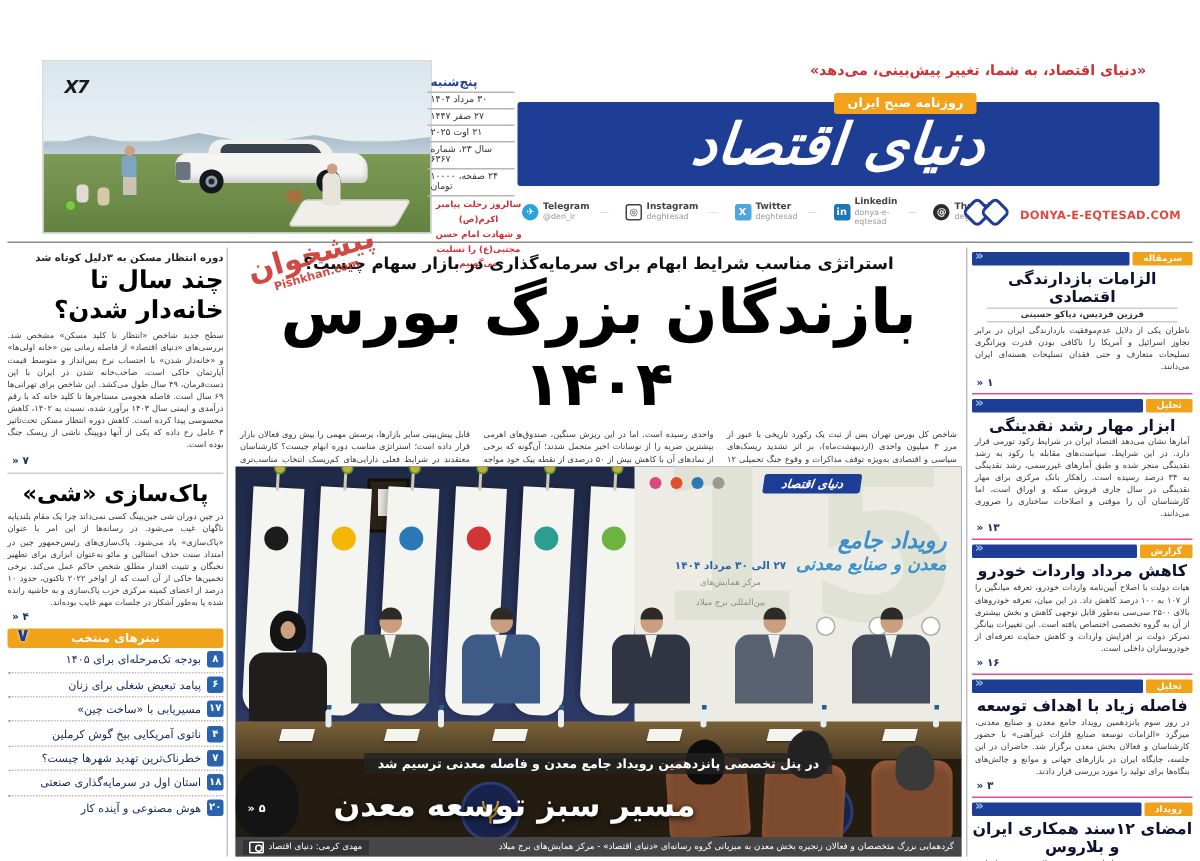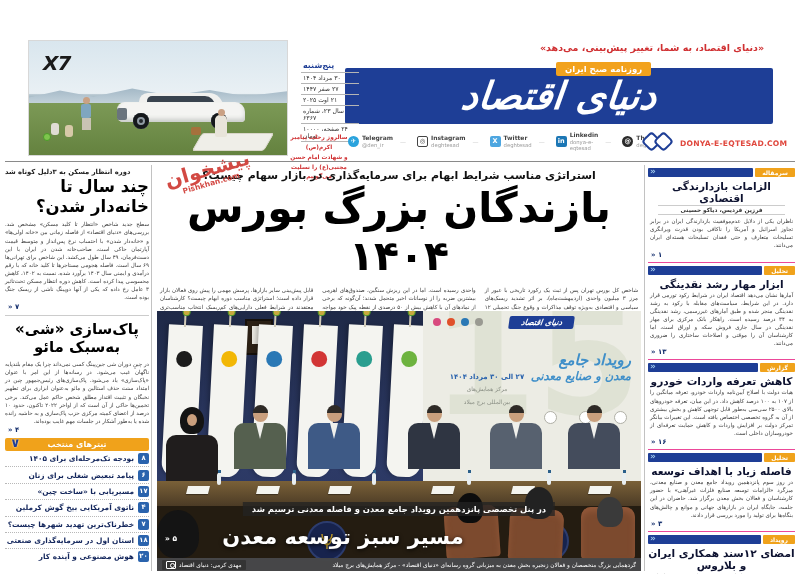--- a/index.html
+++ b/index.html
@@ -5,21 +5,21 @@
   html,body{margin:0;padding:0;background:#fff;}
   #page{position:relative;width:800px;height:574px;background:#fff;overflow:hidden;
         direction:rtl;font-family:"DejaVu Sans","Liberation Sans",sans-serif;color:#222;}
   .abs{position:absolute;}
 
   
   .ad{left:28px;top:40px;width:258px;height:114px;border:1px solid #d8d8d8;overflow:hidden;direction:ltr;
       background:linear-gradient(180deg,#d9e6ee 0%,#e9f0f4 46%,#b9c9d2 47%,#8fa8b6 52%,#7d9a57 53%,#64823f 100%);}
   .ad .mount{position:absolute;left:0;top:44px;width:100%;height:18px;
       background:linear-gradient(180deg,#9db3c2,#c2d1da);clip-path:polygon(0 70%,12% 30%,25% 65%,40% 20%,55% 60%,70% 28%,84% 62%,100% 35%,100% 100%,0 100%);}
-  .ad .xlogo{position:absolute;left:14px;top:10px;font-size:20px;font-weight:bold;font-style:italic;color:#1a1a1a;letter-spacing:-1px;}
+  .ad .xlogo{position:absolute;left:14px;top:10px;font-size:12px;font-weight:bold;font-style:italic;color:#1a1a1a;letter-spacing:-1px;}
   .car{position:absolute;left:88px;top:52px;width:128px;height:36px;}
   .car .bodyc{position:absolute;left:0;bottom:7px;width:128px;height:20px;background:#f4f4f2;border-radius:8px 10px 4px 6px;box-shadow:inset 0 -3px 4px #c9ccc9;}
   .car .roof{position:absolute;left:22px;bottom:22px;width:84px;height:14px;background:#f0f0ee;border-radius:10px 16px 0 0;}
   .car .win{position:absolute;left:30px;bottom:23px;width:68px;height:10px;background:#39434e;border-radius:6px 12px 0 0;}
   .car .w1,.car .w2{position:absolute;bottom:0;width:16px;height:16px;background:#23272b;border-radius:50%;box-shadow:inset 0 0 0 4px #15181b,inset 0 0 0 6px #8f9aa3;}
   .car .w1{left:16px;} .car .w2{left:94px;}
   .car .grille{position:absolute;left:0;bottom:9px;width:10px;height:12px;background:#6a747d;border-radius:2px;}
   .man{position:absolute;left:52px;top:56px;width:10px;height:34px;}
   .man .hd{width:7px;height:7px;border-radius:50%;background:#caa184;margin:0 auto;}
   .man .tr{width:10px;height:14px;background:#7fa6c0;border-radius:2px;}
@@ -29,21 +29,21 @@
   .ball{position:absolute;left:14px;top:92px;width:6px;height:6px;border-radius:50%;background:#7ec54d;border:1px solid #4c9b2a;}
   .blanket{position:absolute;left:168px;top:92px;width:72px;height:18px;background:#efeee8;border-radius:3px;transform:skewX(-30deg);box-shadow:inset 0 0 0 1px #d8d5c8;}
   .woman{position:absolute;left:186px;top:74px;width:12px;height:22px;background:#e8e4da;border-radius:5px 5px 2px 2px;}
   .woman::before{content:"";position:absolute;left:3px;top:-6px;width:7px;height:7px;border-radius:50%;background:#caa184;}
   .basket{position:absolute;left:162px;top:86px;width:10px;height:8px;background:#a5713c;border-radius:2px;}
 
   .slogan{left:528px;top:42px;width:248px;text-align:center;color:#d03032;font-size:9.5px;font-weight:bold;}
   .banner{left:345px;top:68px;width:428px;height:56px;background:#1e3e96;border-radius:2px;}
   .banner .mtitle{width:100%;text-align:center;color:#fff;font-size:38px;font-weight:bold;font-style:italic;line-height:56px;transform:skewX(-6deg);}
   .badge{left:556px;top:62px;background:#f2a21d;color:#fff;font-size:8.5px;font-weight:bold;padding:2px 9px;border-radius:2px;z-index:3;}
-  .dates{left:285px;top:60px;width:58px;font-size:6.2px;color:#333;margin-left:16px;}
+  .dates{left:285px;top:49px;width:58px;font-size:6.2px;color:#333;}
   .dates .row{border-bottom:1px solid #b5b5b5;padding:1px 2px 2px;text-align:left;}
   .dates .wk{color:#1e3e96;font-weight:bold;font-size:8px;text-align:left;}
   .condolence{left:278px;top:133px;width:82px;color:#d03032;font-size:5.8px;font-weight:bold;text-align:center;line-height:1.7;}
   .socials{left:348px;top:132px;width:288px;display:flex;gap:11px;direction:ltr;align-items:center;}
   .soc{display:flex;gap:3px;align-items:center;}
   .soc:not(:last-child)::after{content:"—";color:#ccc;font-size:6px;margin-left:4px;}
   .sic{width:11px;height:11px;border-radius:50%;color:#fff;font-size:6.5px;line-height:11px;text-align:center;font-weight:bold;flex:none;}
   .sq{border-radius:2px;}
   .s-tg{background:#2aa3dd;} .s-ig{background:#fff;border:1.3px solid #444;color:#444;box-sizing:border-box;line-height:8px;}
   .s-tw{background:#4da6e0;} .s-li{background:#1c77b5;} .s-th{background:#2b2b2b;}
@@ -66,30 +66,30 @@
   .lnavy{flex:1;background:#1e3e96;border-radius:1px;position:relative;}
   .lnavy::after{content:"«";color:#9cc3e8;font-size:9px;font-weight:bold;position:absolute;left:2px;top:-2px;}
   .rtitle{font-size:10.6px;font-weight:bold;text-align:center;color:#0d1230;margin:3px 0 1px;}
   .rby{font-size:5.8px;font-weight:bold;text-align:center;color:#333;border-top:1px solid #ccc;border-bottom:1px solid #ccc;padding:1px 0;margin:0 10px 2px;}
   .rbody{font-size:5.5px;line-height:1.48;text-align:justify;color:#3a3a3a;padding:0 2px;}
   .pageref{font-size:7px;font-weight:bold;color:#16306e;text-align:left;padding-left:3px;margin-top:1px;}
   .pageref::after{content:" «";color:#16306e;}
 
   
   .lcol{left:5px;top:165px;width:144px;height:406px;}
-  .lkick{font-size:6.8px;font-weight:bold;text-align:left;color:#222;margin:3px 0 1px;}
+  .lkick{font-size:6.8px;font-weight:bold;text-align:right;color:#222;margin:3px 0 1px;}
   .ltitle{font-size:16.5px;font-weight:bold;text-align:right;line-height:1.22;color:#000;}
   .ltitle2{font-size:15px;font-weight:bold;text-align:center;line-height:1.25;color:#000;margin-top:3px;}
   .lbody{font-size:5.5px;line-height:1.48;text-align:justify;color:#3a3a3a;margin-top:3px;}
   .ldiv{height:1px;background:#ccc;margin:4px 0;}
   .hhead{position:relative;background:#f0a21b;height:13px;color:#fff;font-weight:bold;font-size:8px;text-align:center;line-height:13px;border-radius:2px;margin-top:4px;}
   .harrow{position:absolute;left:5px;top:-2px;color:#1e3e96;font-size:13px;font-weight:bold;text-shadow:0 0 2px #fff;}
   .hrow{display:flex;align-items:center;gap:4px;padding:2.2px 0;border-bottom:1px dotted #b8b8b8;}
   .hnum{min-width:11px;height:11px;background:#2a63ad;color:#fff;font-size:6.8px;font-weight:bold;text-align:center;line-height:11px;border-radius:2px;flex:none;}
-  .htxt{font-size:7.4px;font-weight:bold;color:#13265c;}
+  .htxt{font-size:7.4px;font-weight:normal;color:#13265c;}
 
   
   .center{left:157px;top:165px;width:484px;height:406px;}
   .ckick{font-size:11px;font-weight:bold;text-align:center;color:#111;margin-top:4px;}
   .stamp{position:absolute;left:8px;top:-6px;transform:rotate(-16deg);color:#cf3a34;text-align:center;opacity:.92;z-index:5;}
   .stamp .fa{font-size:20px;font-weight:bold;line-height:1;}
   .stamp .en{font-size:7.5px;font-weight:bold;}
   .chead{font-size:41px;font-weight:bold;text-align:center;color:#000;margin-top:2px;letter-spacing:-1px;}
   .ccols{display:flex;gap:9px;margin-top:6px;padding:0 3px;}
   .ccol{flex:1;font-size:5.5px;line-height:1.5;text-align:justify;color:#3a3a3a;}
@@ -258,21 +258,21 @@
       <div class="rtitle">ابزار مهار رشد نقدینگی</div>
       <div class="rbody">آمارها نشان می‌دهد اقتصاد ایران در شرایط رکود تورمی قرار دارد. در این شرایط، سیاست‌های مقابله با رکود به رشد نقدینگی منجر شده و طبق آمارهای غیررسمی، رشد نقدینگی به ۳۴ درصد رسیده است. راهکار بانک مرکزی برای مهار نقدینگی در سال جاری فروش سکه و اوراق است، اما کارشناسان آن را موقتی و اصلاحات ساختاری را ضروری می‌دانند.</div>
       <div class="pageref">۱۳</div>
     </div>
 
     <div class="rcard">
       <div class="lbar">
           <span class="ltag">گزارش</span>
           <span class="lnavy"></span>
         </div>
-      <div class="rtitle">کاهش تعرفه واردات خودرو</div>
+      <div class="rtitle">کاهش مرداد واردات خودرو</div>
       <div class="rbody">هیات دولت با اصلاح آیین‌نامه واردات خودرو، تعرفه میانگین را از ۱۰۷ به ۱۰۰ درصد کاهش داد. در این میان، تعرفه خودروهای بالای ۲۵۰۰ سی‌سی به‌طور قابل توجهی کاهش و بخش بیشتری از آن به گروه تخصصی اختصاص یافته است. این تغییرات بیانگر تمرکز دولت بر افزایش واردات و کاهش حمایت تعرفه‌ای از خودروسازان داخلی است.</div>
       <div class="pageref">۱۶</div>
     </div>
 
     <div class="rcard">
       <div class="lbar">
           <span class="ltag">تحلیل</span>
           <span class="lnavy"></span>
         </div>
       <div class="rtitle">فاصله زیاد با اهداف توسعه</div>
@@ -298,21 +298,20 @@
         <div>چند سال تا</div>
         <div>خانه‌دار شدن؟</div>
       </div>
       <div class="lbody">سطح جدید شاخص «انتظار تا کلید مسکن» مشخص شد. بررسی‌های «دنیای اقتصاد» از فاصله زمانی بین «خانه اولی‌ها» و «خانه‌دار شدن» با احتساب نرخ پس‌انداز و متوسط قیمت آپارتمان حاکی است، صاحب‌خانه شدن در ایران با این دست‌فرمان، ۴۹ سال طول می‌کشد. این شاخص برای تهرانی‌ها ۶۹ سال است. فاصله هجومی مستاجرها تا کلید خانه که با رقم درآمدی و ایمنی سال ۱۴۰۳ برآورد شده، نسبت به ۱۴۰۲، کاهش محسوسی پیدا کرده است. کاهش دوره انتظار مسکن تحت‌تاثیر ۳ عامل رخ داده که یکی از آنها دوپینگ ناشی از ریسک جنگ بوده است.</div>
       <div class="pageref">۷</div>
     </div>
     <div class="ldiv"></div>
     <div>
       <div class="ltitle2">
         <div>پاک‌سازی «شی»</div>
-        <div>به‌سبک مائو</div>
       </div>
       <div class="lbody">در چینِ دوران شی جین‌پینگ کسی نمی‌داند چرا یک مقام بلندپایه ناگهان غیب می‌شود. در رسانه‌ها از این امر با عنوان «پاک‌سازی» یاد می‌شود. پاک‌سازی‌های رئیس‌جمهور چین در امتداد سنت حذف استالین و مائو به‌عنوان ابزاری برای تطهیر نخبگان و تثبیت اقتدار مطلق شخص حاکم عمل می‌کند. برخی تخمین‌ها حاکی از آن است که از اواخر ۲۰۲۲ تاکنون، حدود ۱۰ درصد از اعضای کمیته مرکزی حزب پاک‌سازی و به حاشیه رانده شده یا به‌طور آشکار در جلسات مهم غایب بوده‌اند.</div>
       <div class="pageref">۴</div>
     </div>
 
     <div class="hbox">
       <div class="hhead">
         <span class="harrow">∨</span>
         <span>تیترهای منتخب</span>
       </div>

